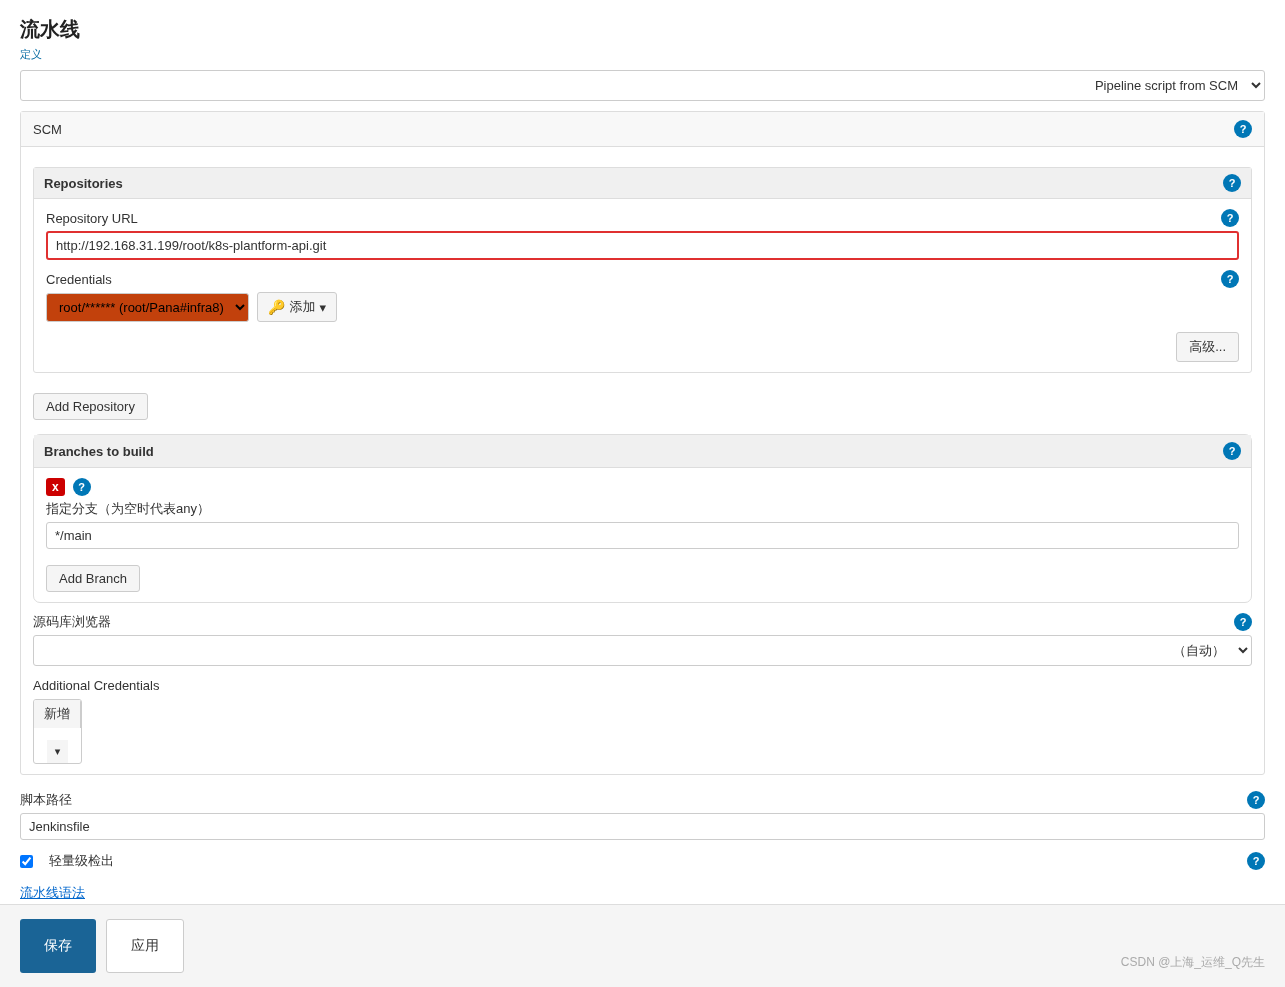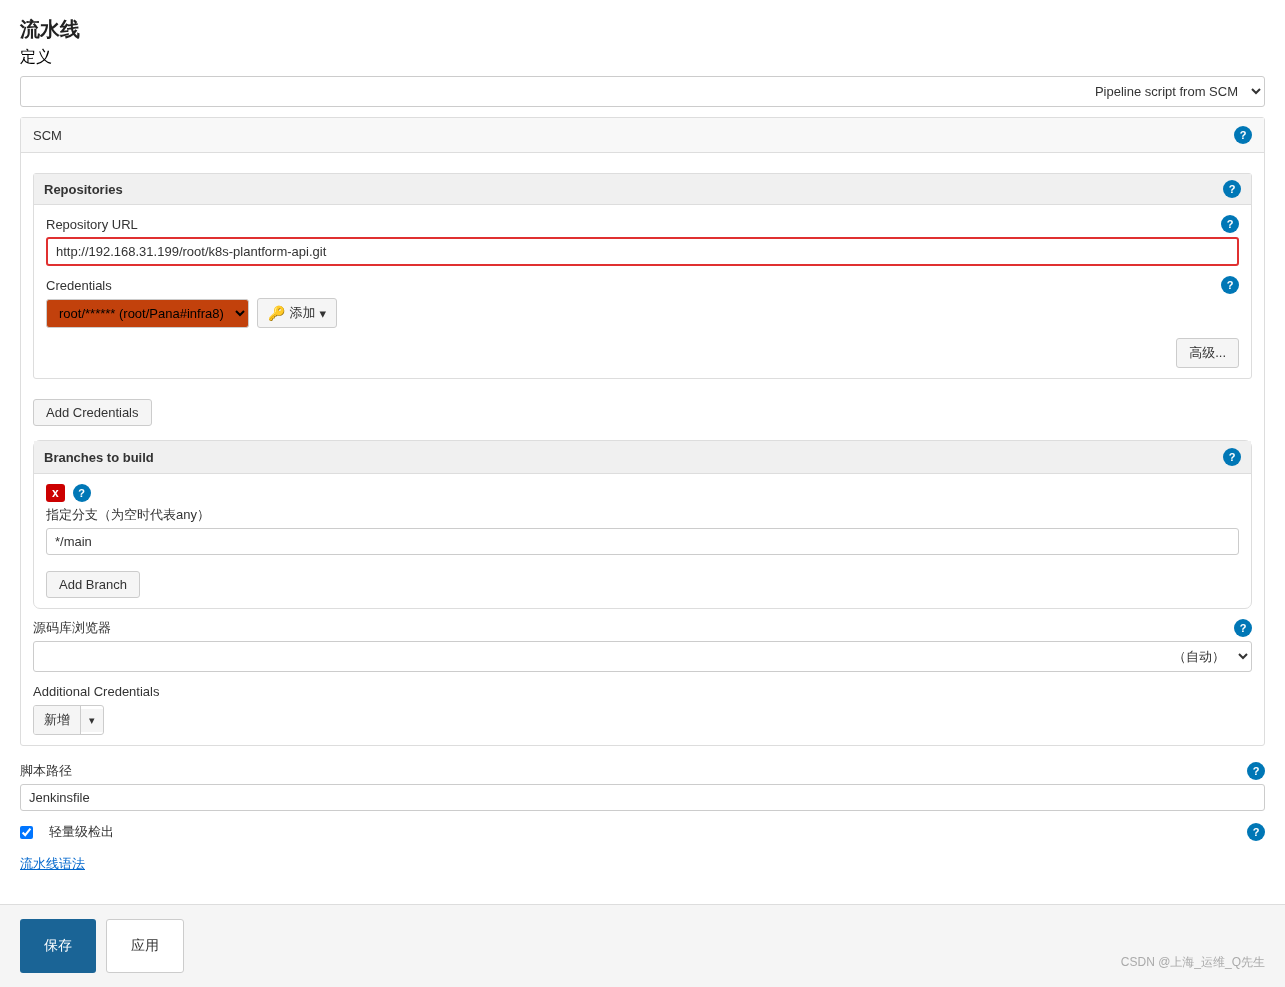--- a/index.html
+++ b/index.html
@@ -15,22 +15,22 @@
       padding: 16px 20px 80px 20px;
       position: relative;
     }
     .page-title {
       font-size: 20px;
       font-weight: bold;
       color: #222;
       margin-bottom: 4px;
     }
     .section-label {
-      font-size: 16px;
-      color: #000000;
+      font-size: 11px;
+      color: #0369a1;
       margin-bottom: 8px;
     }
     .select-full {
       width: 100%;
       padding: 6px 10px;
       border: 1px solid #ccc;
       border-radius: 3px;
       background: #fff;
       font-size: 13px;
       appearance: auto;
@@ -213,25 +213,26 @@
     }
     .behaviours-label {
       font-size: 13px;
       font-weight: normal;
       color: #333;
       margin-bottom: 6px;
     }
     .add-btn-dropdown {
       display: flex;
       align-items: center;
-      gap: 0;
+      gap: 12px;
       border: 1px solid #ccc;
       border-radius: 3px;
       overflow: hidden;
       width: fit-content;
+      flex-direction: column;
     }
     .add-btn-main {
       padding: 5px 10px;
       background: #f5f5f5;
       border: none;
       cursor: pointer;
       font-size: 13px;
       color: #333;
       border-right: 1px solid #ccc;
     }
@@ -360,21 +361,21 @@
           </div>
 
           <div class="advanced-btn-row">
             <button class="btn-default">高级...</button>
           </div>
 
         </div>
       </div>
 
       
-      <button class="add-repo-btn">Add Credentials</button>
+      <button class="add-repo-btn">Add Repository</button>
 
       
       <div class="branches-section">
         <div class="branches-header">
           <span>Branches to build</span>
           <span class="help-icon">?</span>
         </div>
         <div class="branches-body">
           
           <div class="branch-item">

